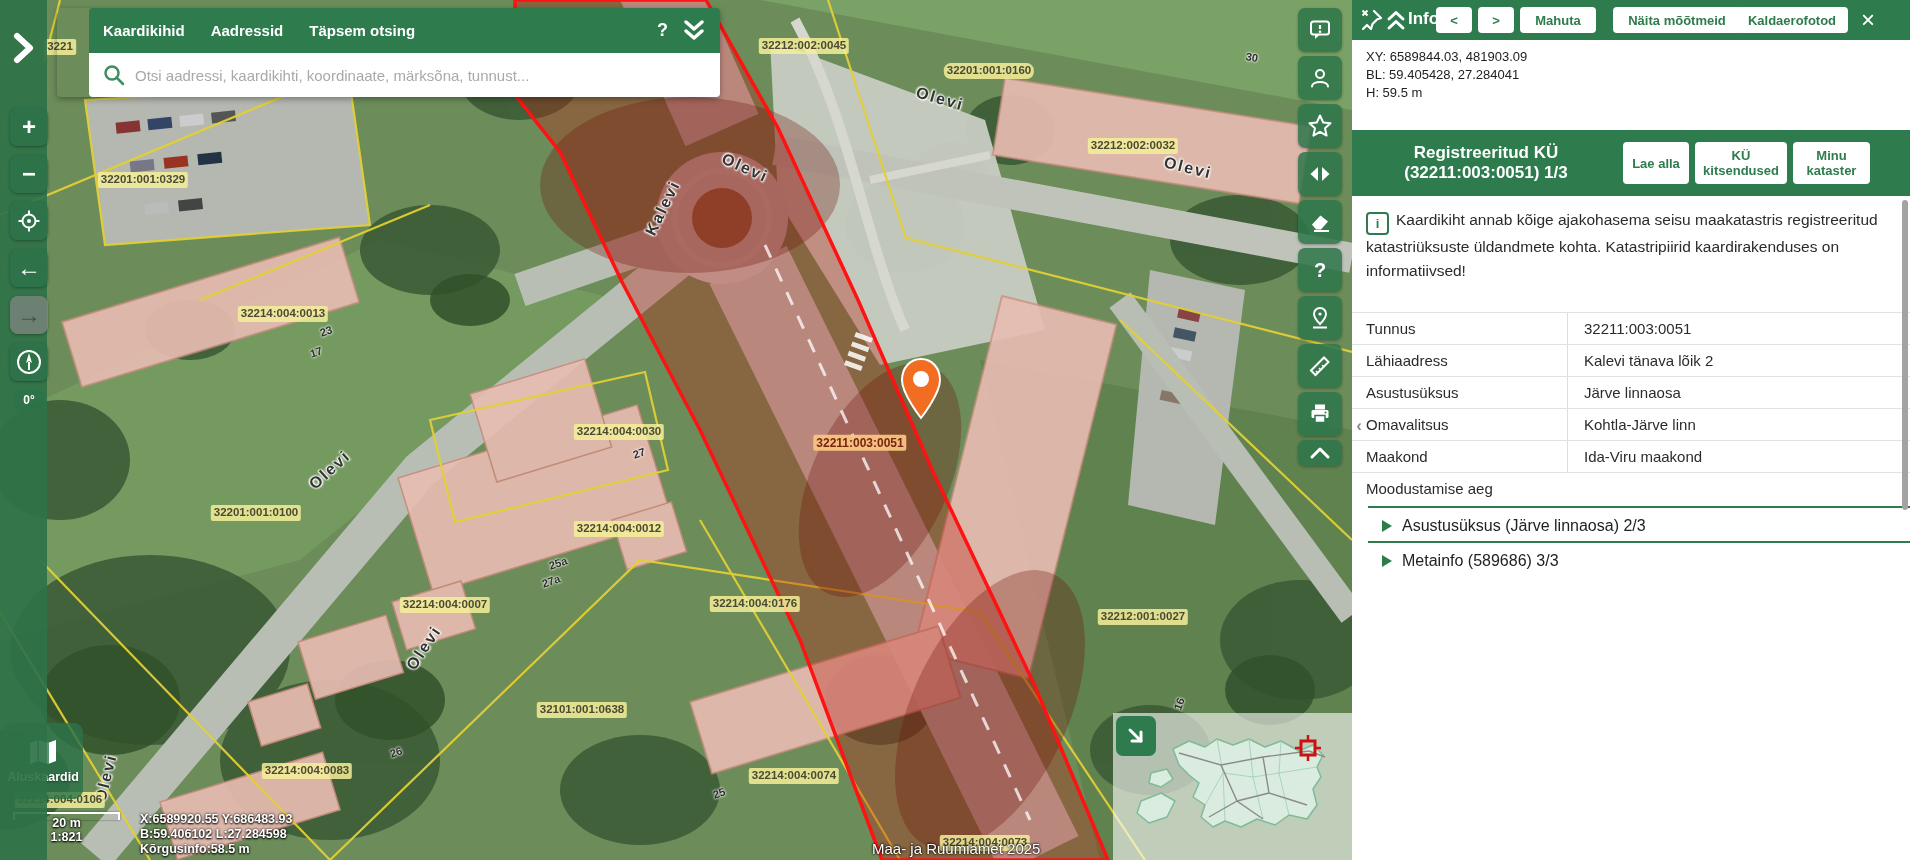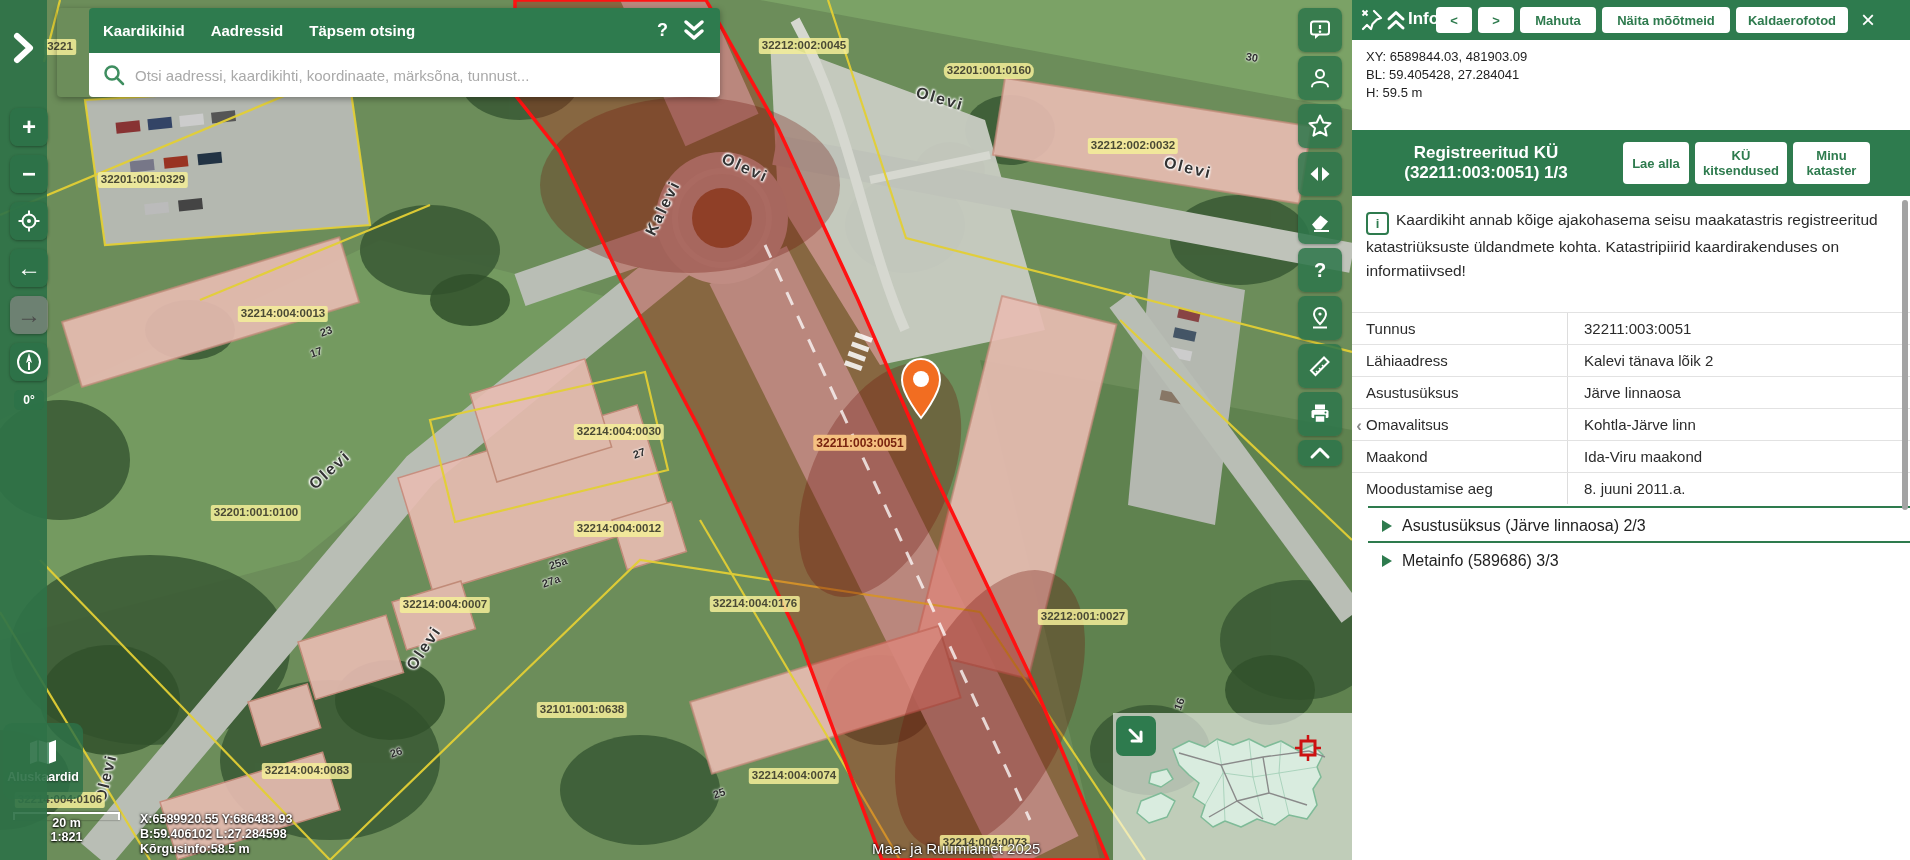--- a/index.html
+++ b/index.html
@@ -224,21 +224,21 @@
         <span class="chip" style="left: 989px; top: 71px; border-radius: 7px;">32201:001:0160</span>
         <span class="chip" style="left: 1133px; top: 146px;">32212:002:0032</span>
         <span class="chip" style="left: 143px; top: 180px;">32201:001:0329</span>
         <span class="chip" style="left: 283px; top: 314px;">32214:004:0013</span>
         <span class="chip" style="left: 619px; top: 432px;">32214:004:0030</span>
         <span class="chip sel" style="left: 860px; top: 443px;">32211:003:0051</span>
         <span class="chip" style="left: 256px; top: 513px;">32201:001:0100</span>
         <span class="chip" style="left: 619px; top: 529px;">32214:004:0012</span>
         <span class="chip" style="left: 445px; top: 605px;">32214:004:0007</span>
         <span class="chip" style="left: 755px; top: 604px;">32214:004:0176</span>
-        <span class="chip" style="left: 1083px; top: 617px;">32212:001:0027</span>
+        <span class="chip" style="left: 1143px; top: 617px;">32212:001:0027</span>
         <span class="chip" style="left: 582px; top: 710px;">32101:001:0638</span>
         <span class="chip" style="left: 307px; top: 771px;">32214:004:0083</span>
         <span class="chip" style="left: 794px; top: 776px;">32214:004:0074</span>
         <span class="chip" style="left: 60px; top: 800px;">32214:004:0106</span>
         <span class="chip" style="left: 985px; top: 843px;">32214:004:0073</span>
         <span class="chip" style="left: 60px; top: 47px;">3221</span>
         <span class="street" style="left: 745px; top: 168px; transform: translate(-50%, -50%) rotate(24deg);">Olevi</span>
         <span class="street" style="left: 663px; top: 208px; transform: translate(-50%, -50%) rotate(-64deg);">Kalevi</span>
         <span class="street" style="left: 940px; top: 99px; transform: translate(-50%, -50%) rotate(16deg);">Olevi</span>
         <span class="street" style="left: 1188px; top: 168px; transform: translate(-50%, -50%) rotate(14deg);">Olevi</span>
@@ -455,21 +455,21 @@
         <line x1="7.5" y1="2.5" x2="2.5" y2="7.5" stroke="#fff" stroke-width="2"></line>
       </svg>
       <svg class="abs" style="left:34px;top:10px" width="20" height="22" viewBox="0 0 20 22">
         <polyline points="3,9 10,2.5 17,9" fill="none" stroke="#fff" stroke-width="3" stroke-linecap="round" stroke-linejoin="round"></polyline>
         <polyline points="3,18 10,11.5 17,18" fill="none" stroke="#fff" stroke-width="3" stroke-linecap="round" stroke-linejoin="round"></polyline>
       </svg>
       <span id="panel-title">Info</span>
       <button class="hbtn" style="left:84px;width:36px">&lt;</button>
       <button class="hbtn" style="left:126px;width:36px">&gt;</button>
       <button class="hbtn" style="left:168px;width:76px">Mahuta</button>
-      <button class="hbtn" style="left:250px;width:128px">Näita mõõtmeid</button>
+      <button class="hbtn" style="left:261px;width:128px">Näita mõõtmeid</button>
       <button class="hbtn" style="left:384px;width:112px">Kaldaerofotod</button>
       <span id="panel-close">×</span>
     </div>
 
     <div id="coords-block">
       <div>XY: 6589844.03, 481903.09</div>
       <div>BL: 59.405428, 27.284041</div>
       <div>H: 59.5 m</div>
     </div>
 
@@ -503,21 +503,20 @@
       <div class="kv-row">
         <div class="kv-label">Omavalitsus</div>
         <div class="kv-value">Kohtla-Järve linn</div>
       </div>
       <div class="kv-row">
         <div class="kv-label">Maakond</div>
         <div class="kv-value">Ida-Viru maakond</div>
       </div>
       <div class="kv-row">
         <div class="kv-label">Moodustamise aeg</div>
-        <div class="kv-value">8. juuni 2011.a.</div>
       </div>
     </div>
 
     <div class="collapsed-sec" style="top:506px">
       <span class="tri"></span>
       <span>Asustusüksus (Järve linnaosa) 2/3</span>
     </div>
     <div class="collapsed-sec" style="top:541px">
       <span class="tri"></span>
       <span>Metainfo (589686) 3/3</span>

